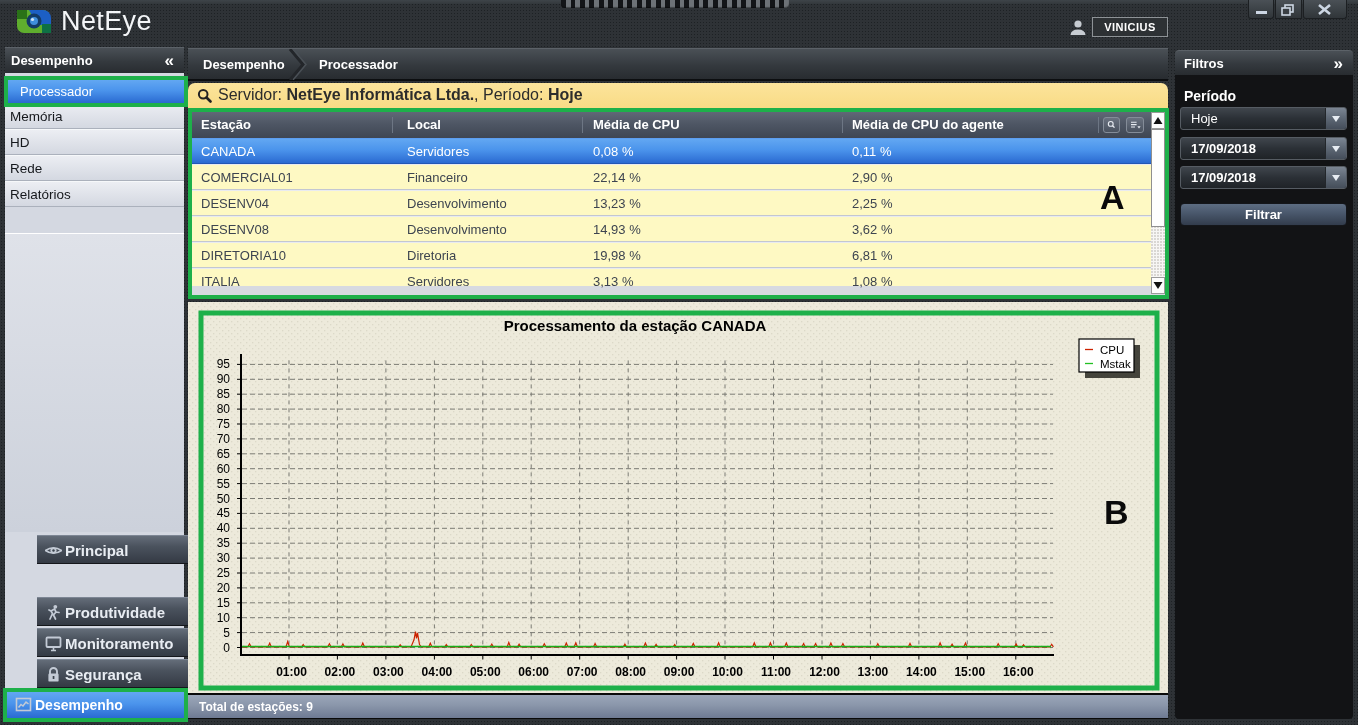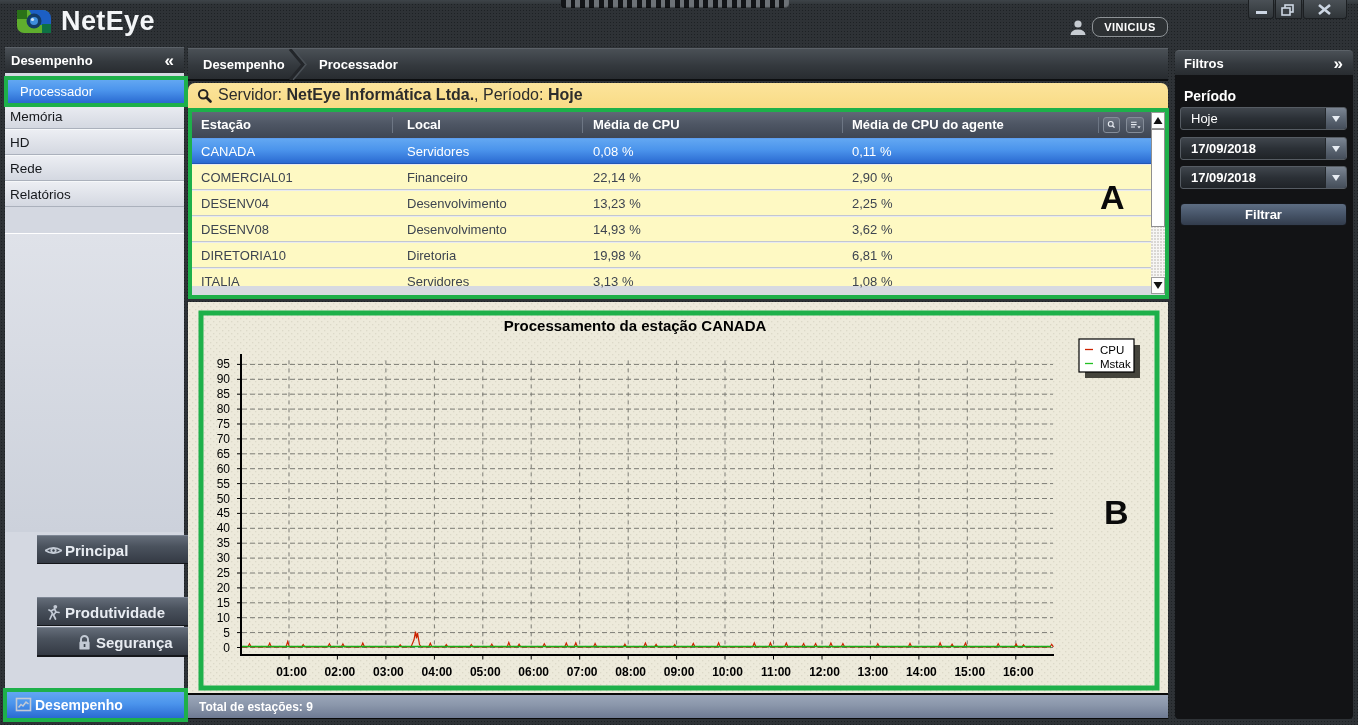--- a/index.html
+++ b/index.html
@@ -51,38 +51,38 @@
 .fbtn{position:absolute;right:0;top:0;width:21px;height:21px;border-left:1px solid #23272b;border-radius:0 2px 2px 0;
   background:linear-gradient(#7b8592 0%,#5d6774 50%,#454e5a 100%);}
 .fbtn:after{content:"";position:absolute;left:6px;top:8px;border-left:4.5px solid transparent;
   border-right:4.5px solid transparent;border-top:6px solid #e7ecf2;}
 .filtrar{left:5px;top:153px;width:167px;height:23px;border:1px solid #14161a;border-radius:4px;
   background:linear-gradient(#5d6d82 0%,#49576b 45%,#323c4c 100%);
   color:#fff;font-weight:bold;font-size:13px;text-align:center;line-height:22px;}
 
 .winbtns{left:1248px;top:0;width:99px;height:19px;}
 .wbtn{position:absolute;top:0;height:19px;background:linear-gradient(#4a5056,#303539);border:1px solid #1c1f22;border-top:none;}
-.userbtn{left:1092px;top:17px;width:76px;height:20px;background:#2d3134;border:1px solid #8d9296;border-radius:8px;
+.userbtn{left:1092px;top:17px;width:76px;height:20px;background:#2d3134;border:1px solid #8d9296;border-radius:0;
   color:#fff;font-weight:bold;font-size:11px;text-align:center;line-height:19px;letter-spacing:0.5px;}
 </style>
 </head>
 <body>
 <div class="abs topstrip"></div>
 <div class="abs" style="left:561px;top:0;width:228px;height:8px;border-radius:0 0 4px 4px;background:repeating-linear-gradient(90deg,#131518 0px,#131518 4.6px,#6d7277 4.6px,#6d7277 9.5px);box-shadow:inset 0 -1px 1px rgba(0,0,0,0.4);"></div>
 
 <svg class="abs" style="left:17px;top:10px" width="36" height="24" viewBox="0 0 36 24">
   <rect x="0" y="0" width="33" height="23" rx="7" fill="#5fae2e"></rect>
   <path d="M12 0 H26 a8 8 0 0 1 8 8 V15 H20 Z" fill="#1c5fc4"></path>
   <rect x="0" y="0" width="10" height="9" fill="#2a7218"></rect>
   <rect x="25" y="14" width="9" height="9" fill="#0e7044"></rect>
   <circle cx="17" cy="11" r="7.5" fill="#123a66"></circle>
   <circle cx="17" cy="11" r="4" fill="#3f8edc"></circle>
   <circle cx="15.5" cy="9.5" r="1.6" fill="#cfe4f6"></circle>
 </svg>
-<div class="abs" style="left:61px;top:6px;font-size:27px;color:#f3f5f7;font-weight:bold;letter-spacing:0.4px;">NetEye</div>
+<div class="abs" style="left:61px;top:6px;font-size:27px;color:#f3f5f7;font-weight:normal;letter-spacing:0.4px;">NetEye</div>
 
 <div class="abs winbtns">
   <div class="wbtn" style="left:0;width:26px;border-radius:0 0 3px 3px;"></div>
   <div class="wbtn" style="left:27px;width:27px;"></div>
   <div class="wbtn" style="left:55px;width:44px;border-radius:0 0 3px 3px;"></div>
   <div class="abs" style="left:8px;top:11px;width:11px;height:3px;background:#ccd6e3;"></div>
   <svg class="abs" style="left:33px;top:4px" width="13" height="12" viewBox="0 0 13 12">
     <rect x="4" y="1" width="8" height="7" fill="none" stroke="#ccd6e3" stroke-width="1.6"></rect>
     <rect x="1" y="4" width="8" height="7" fill="#3a3f44" stroke="#ccd6e3" stroke-width="1.6"></rect>
   </svg>
@@ -110,21 +110,21 @@
           <circle cx="8.5" cy="8.5" r="1.2" fill="#3a424c"></circle>
         </svg></span>Principal</div>
   <div class="abs acc-item" style="top:550px;"><span class="ic"><svg width="17" height="17" viewBox="0 0 17 17">
           <circle cx="10.3" cy="2.8" r="1.9" fill="#c3cad5"></circle>
           <path d="M9.5 5 L6 7 L7.5 9.5 L5 15 M9.5 5 L11 8 L8.5 11 L10.5 15 M6 7 L4 6 M11 8 L14 8.5" stroke="#c3cad5" stroke-width="1.7" fill="none" stroke-linecap="round"></path>
         </svg></span>Produtividade</div>
   <div class="abs acc-item" style="top:581px;"><span class="ic"><svg width="17" height="17" viewBox="0 0 17 17">
           <rect x="1.5" y="2.5" width="14" height="9.5" rx="1" fill="none" stroke="#c3cad5" stroke-width="1.8"></rect>
           <path d="M6 15.5 h5 M8.5 12.5 v2.5" stroke="#c3cad5" stroke-width="1.6"></path>
         </svg></span>Monitoramento</div>
-  <div class="abs acc-item" style="top:580px;padding-left:31px;"><span class="ic"><svg width="17" height="17" viewBox="0 0 17 17">
+  <div class="abs acc-item" style="top:612px;"><span class="ic"><svg width="17" height="17" viewBox="0 0 17 17">
           <path d="M5 8 V5.5 a3.5 3.5 0 0 1 7 0 V8" fill="none" stroke="#c3cad5" stroke-width="1.9"></path>
           <rect x="3.4" y="7.6" width="10.2" height="8" rx="1.2" fill="#c3cad5"></rect>
           <rect x="7.7" y="10" width="1.7" height="3" fill="#3a424c"></rect>
         </svg></span>Segurança</div>
 </div>
 
 <div class="abs greenbox" style="left:4px;top:76px;width:184px;height:31px;">
   <div class="bluegrad" style="width:100%;height:100%;font-size:13px;color:#fff;line-height:23px;padding-left:12px;">Processador</div>
 </div>
 <div class="abs greenbox" style="left:3px;top:688px;width:185px;height:34px;">

